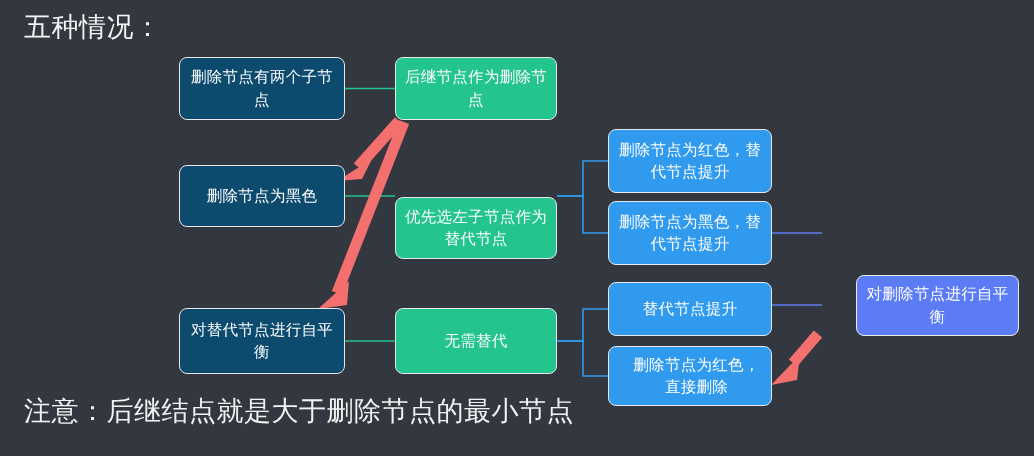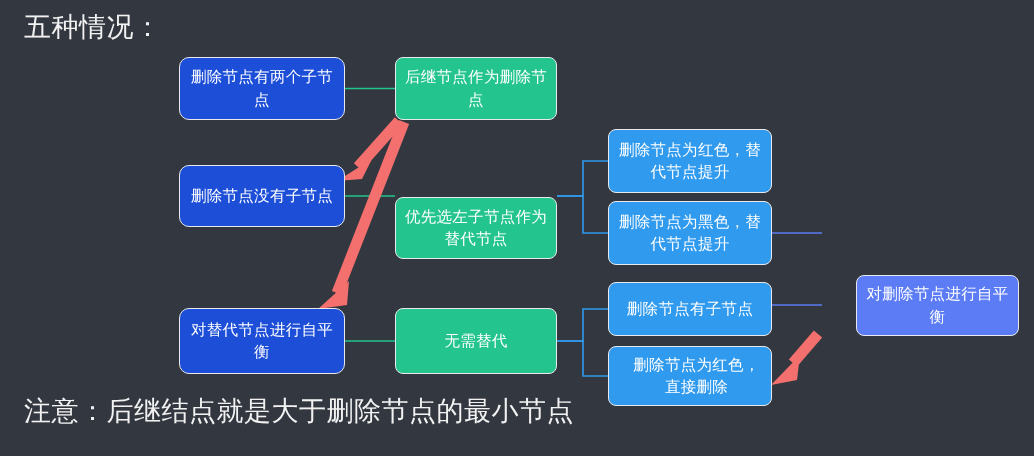--- a/index.html
+++ b/index.html
@@ -43,21 +43,21 @@
     display: flex;
     align-items: center;
     justify-content: center;
     text-align: center;
     color: #FFFFFF;
     font-size: 15.5px;
     line-height: 1.45;
     padding: 4px 8px;
     letter-spacing: 0.3px;
   }
-  .node.red    { background: #1d4ed8; border-radius: 10px; }
+  .node.red    { background: #0c4a6e; }
   .node.green  { background: #23C48E; }
   .node.blue   { background: #309AEE; }
   .node.purple { background: #5C7CF5; }
 
   .node-label { display: block; width: 100%; }
 </style>
 </head>
 <body>
 
 <div id="canvas">
@@ -90,21 +90,21 @@
       <path d="M818,334 L793,363" stroke="#F4706E" stroke-width="11" fill="none" stroke-linecap="butt"></path>
       <path d="M771,385 L800,355 L797,380 Z" fill="#F4706E"></path>
     </g>
   </svg>
 
   <div class="node red" id="n-case-two-children" style="left:179px; top:57px; width:166px; height:63px;">
     <span class="node-label">删除节点有两个子节点</span>
   </div>
 
   <div class="node red" id="n-case-one-child" style="left:179px; top:165px; width:166px; height:62px;">
-    <span class="node-label">删除节点没有子节点</span>
+    <span class="node-label">删除节点为黑色</span>
   </div>
 
   <div class="node red" id="n-case-no-child" style="left:179px; top:308px; width:166px; height:66px;">
     <span class="node-label">对替代节点进行自平衡</span>
   </div>
 
   <div class="node green" id="n-successor-as-delete" style="left:395px; top:57px; width:162px; height:63px;">
     <span class="node-label">后继节点作为删除节点</span>
   </div>
 
@@ -118,21 +118,21 @@
 
   <div class="node blue" id="n-deleted-red-promote" style="left:608px; top:129px; width:164px; height:64px;">
     <span class="node-label">删除节点为红色，替代节点提升</span>
   </div>
 
   <div class="node blue" id="n-deleted-black-promote" style="left:608px; top:201px; width:164px; height:64px;">
     <span class="node-label">删除节点为黑色，替代节点提升</span>
   </div>
 
   <div class="node blue" id="n-deleted-black" style="left:608px; top:282px; width:164px; height:54px;">
-    <span class="node-label">删除节点有子节点</span>
+    <span class="node-label">替代节点提升</span>
   </div>
 
   <div class="node blue" id="n-deleted-red-direct" style="left:608px; top:346px; width:164px; height:60px;padding-left:21px;">
     <span class="node-label">删除节点为红色，直接删除</span>
   </div>
 
 
   <div class="node purple" id="n-rebalance-deleted" style="left:822px; top:275px; width:163px; height:61px;margin-left:34px;">
     <span class="node-label">对删除节点进行自平衡</span>
   </div>

